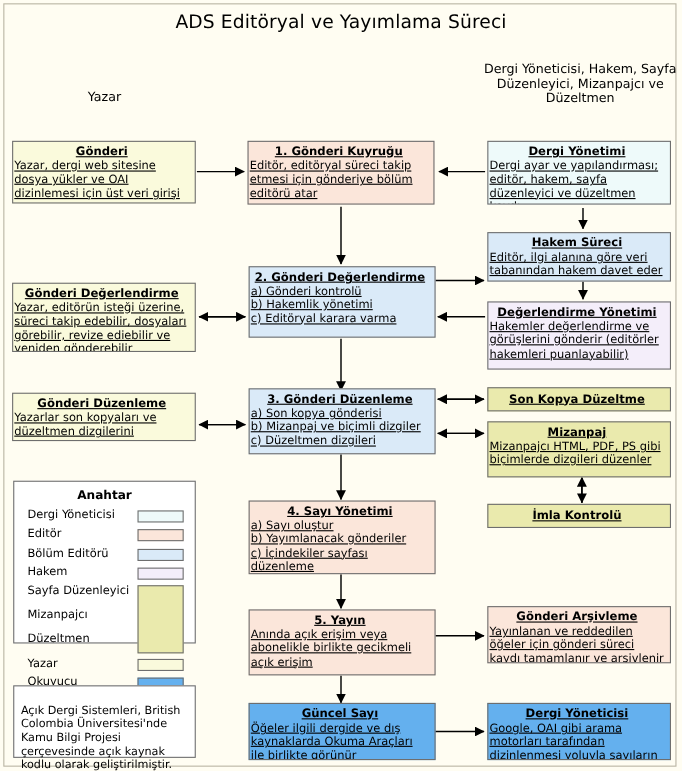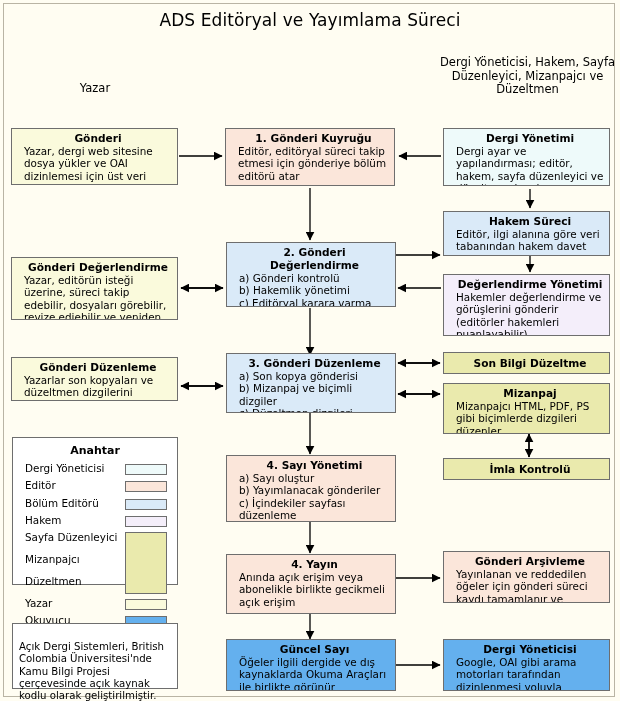--- a/index.html
+++ b/index.html
@@ -18,22 +18,23 @@
     font-size:17px;letter-spacing:.1px;
   }
   .colhead{
     position:absolute;text-align:center;font-size:11.5px;line-height:13.5px;
   }
 
   .box{
     position:absolute;box-sizing:border-box;
     border:1.4px solid #6e6e6e;
     font-size:10.4px;line-height:12.3px;
-    padding:3px 5px 3px 12px;
+    padding:3px 5px 3px 1px;
     overflow:hidden;
+    text-decoration:underline;
   }
   .box .bt{display:block;text-align:center;font-weight:bold;font-size:10.6px;line-height:13px;margin-bottom:0px;}
   .box .bd{display:block;white-space:pre-line;}
   .box.center{display:flex;align-items:center;justify-content:center;}
   .box.center .bt{margin:0;}
 
   
   .c-manager{background:#eefafa;}
   .c-editor{background:#fbe6da;}
   .c-section{background:#daeaf8;}
@@ -170,41 +171,41 @@
   </div>
 
   <div class="box c-section" style="left:226px;top:353px;width:170px;height:60px;">
     <span class="bt">3. Gönderi Düzenleme</span>
     <span class="bd">a) Son kopya gönderisi
 b) Mizanpaj ve biçimli dizgiler
 c) Düzeltmen dizgileri</span>
   </div>
 
   <div class="box c-layout center" style="left:443px;top:352px;width:167px;height:22px;">
-    <span class="bt">Son Bilgi Düzeltme</span>
+    <span class="bt">Son Kopya Düzeltme</span>
   </div>
 
   <div class="box c-layout center" style="left:443px;top:458px;width:167px;height:22px;">
     <span class="bt">İmla Kontrolü</span>
   </div>
 
   <div class="box c-layout" style="left:443px;top:383px;width:167px;height:51px;">
     <span class="bt">Mizanpaj</span>
     <span class="bd">Mizanpajcı HTML, PDF, PS gibi biçimlerde dizgileri düzenler</span>
   </div>
 
   <div class="box c-editor" style="left:226px;top:455px;width:170px;height:67px;">
     <span class="bt">4. Sayı Yönetimi</span>
     <span class="bd">a) Sayı oluştur
 b) Yayımlanacak gönderiler
 c) İçindekiler sayfası düzenleme</span>
   </div>
 
   <div class="box c-editor" style="left:226px;top:554px;width:170px;height:60px;">
-    <span class="bt">4. Yayın</span>
+    <span class="bt">5. Yayın</span>
     <span class="bd">Anında açık erişim veya abonelikle birlikte gecikmeli açık erişim</span>
   </div>
 
   <div class="box c-editor" style="left:443px;top:551px;width:167px;height:52px;">
     <span class="bt">Gönderi Arşivleme</span>
     <span class="bd">Yayınlanan ve reddedilen öğeler için gönderi süreci kaydı tamamlanır ve arşivlenir</span>
   </div>
 
   <div class="box c-reader" style="left:226px;top:639px;width:170px;height:52px;">
     <span class="bt">Güncel Sayı</span>

